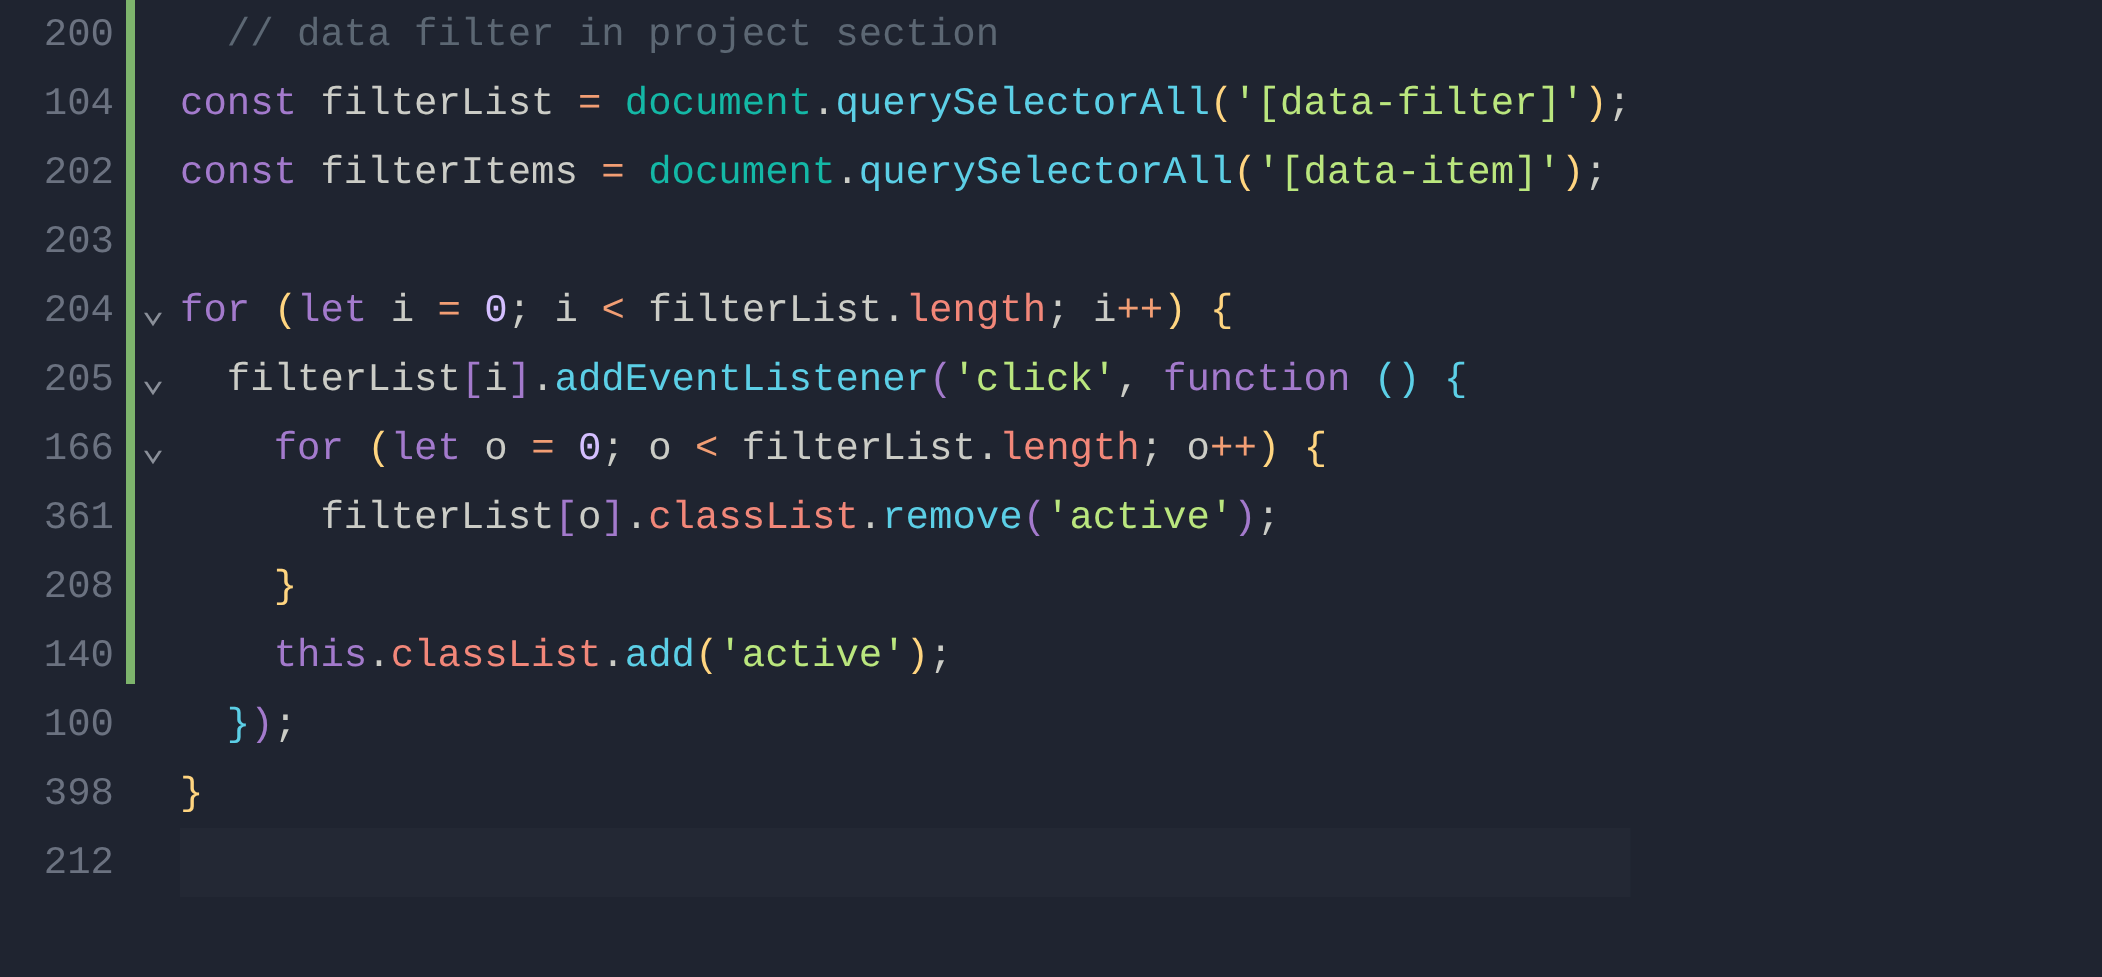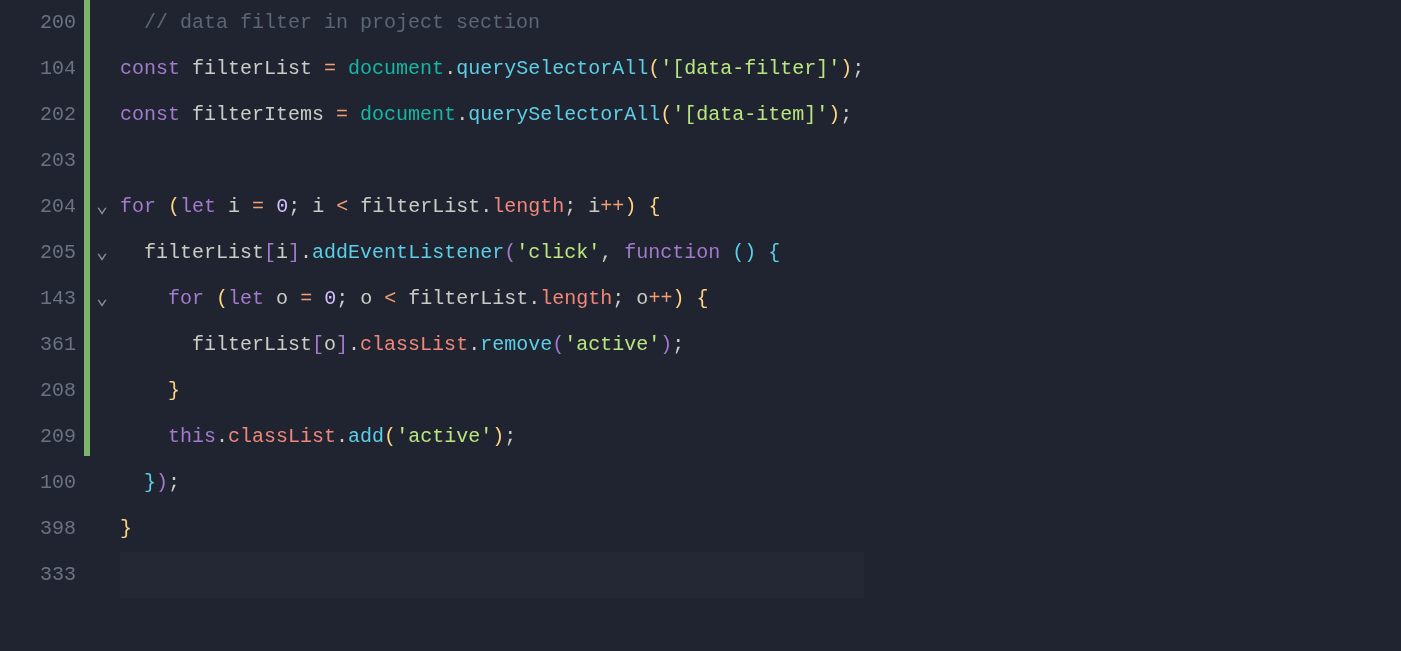--- a/index.html
+++ b/index.html
@@ -1,16 +1,16 @@
 <!DOCTYPE html>
 <html><head>
 <meta charset="utf-8">
 <style>
   html,body{margin:0;padding:0;background:#1f2430;width:1401px;height:651px;overflow:hidden;}
-  .editor{display:flex;font-family:"Consolas","Menlo","Courier New",monospace;font-size:20px;line-height:46px;height:456px;}
+  .editor{display:flex;font-family:"Consolas","Menlo","Courier New",monospace;font-size:26px;line-height:46px;height:456px;}
   .gutter{background:#1f2430;color:#6b7280;text-align:right;padding:0 8px 0 18px;user-select:none;width:58px;}
   .gutter div{height:46px;}
   .diff{width:6px;background:#7db46c;}
   .fold{width:24px;color:#8a8f99;user-select:none;}
   .fold div{height:46px;text-align:center;}
   .code{padding-left:6px;color:#cbccc6;white-space:pre;}
   .code > div{height:46px;}
   .last-line{background:#232834;}
   
   .c-comment{color:#5c6773;}
@@ -33,27 +33,27 @@
 <body>
 
 <div class="editor">
   <div class="gutter" id="gutter">
       <div>200</div>
       <div>104</div>
       <div>202</div>
       <div>203</div>
       <div>204</div>
       <div>205</div>
-      <div>143</div>
+      <div>166</div>
       <div>361</div>
       <div>208</div>
-      <div>209</div>
+      <div>140</div>
       <div>100</div>
       <div>398</div>
-      <div>333</div>
+      <div>212</div>
     </div>
   <div class="diff"></div>
   <div class="fold" id="fold">
       <div></div>
       <div></div>
       <div></div>
       <div></div>
       <div><span>⌄</span></div>
       <div><span>⌄</span></div>
       <div><span>⌄</span></div>

